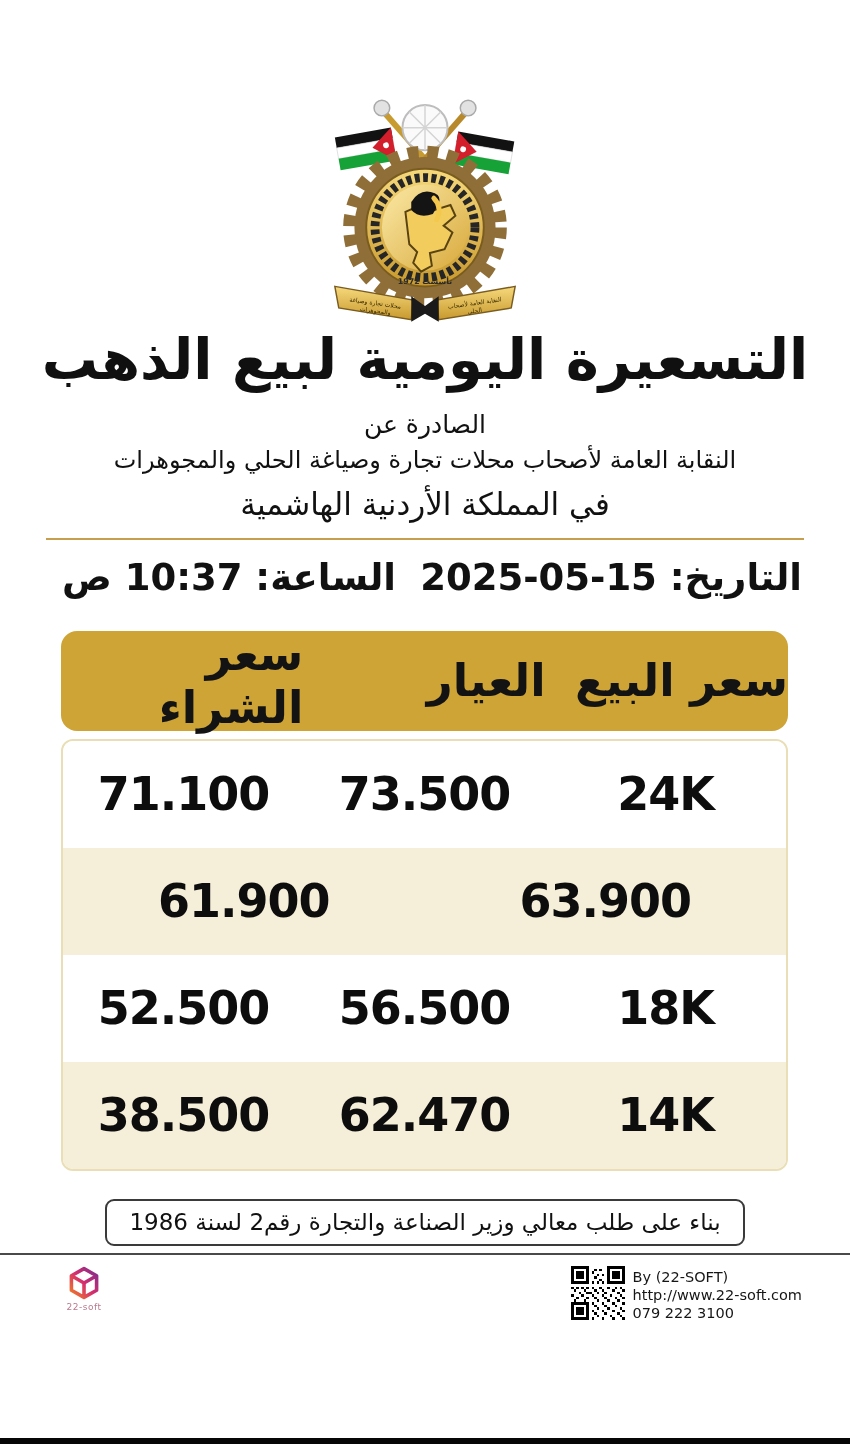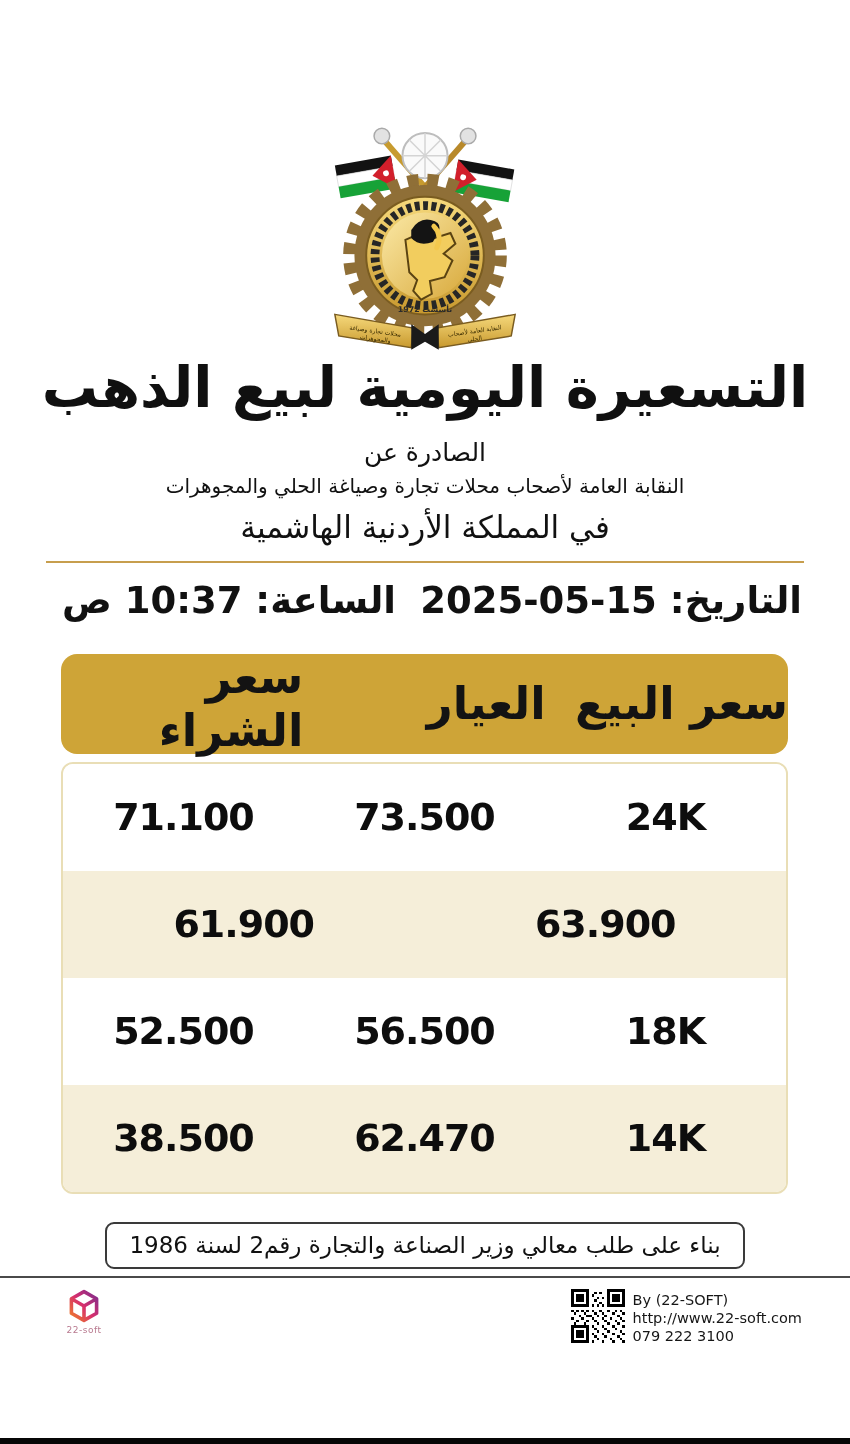--- a/index.html
+++ b/index.html
@@ -6,29 +6,29 @@
   .page{
     position:relative;
     width:850px;height:1444px;
     margin:0 auto;
     background:#ffffff;
     overflow:hidden;
     font-family:"DejaVu Sans",sans-serif;
     color:#111;
   }
   
-  .emblem-wrap{display:flex;justify-content:center;padding-top:120px;}
+  .emblem-wrap{display:flex;justify-content:center;padding-top:92px;}
   
   .title{
     direction:rtl;text-align:center;
     font-size:56px;font-weight:700;line-height:1.2;
     margin-top:2px;color:#101010;
   }
   .issued{direction:rtl;text-align:center;font-size:25px;margin-top:18px;line-height:1.15;}
-  .syndicate{direction:rtl;text-align:center;font-size:20px;margin-top:5px;line-height:1.3;}
+  .syndicate{direction:rtl;text-align:center;font-size:24px;margin-top:5px;line-height:1.3;}
   .kingdom{direction:rtl;text-align:center;font-size:31px;margin-top:9px;line-height:1.25;}
   .gold-rule{height:2px;background:#c79e4d;margin:14px 46px 0 46px;}
   
   .datetime{
     direction:rtl;
     display:flex;justify-content:space-between;align-items:center;
     margin:16px 48px 0 62px;
     font-size:37px;font-weight:800;
   }
   .datetime .grp{white-space:nowrap;}
@@ -39,21 +39,21 @@
     background:#cea437;border-radius:16px;
     height:100px;
   }
   .gt-header .cell{flex:1;font-size:45px;font-weight:700;color:#131313;}
   .gt-body{
     direction:rtl;margin-top:8px;
     border:2px solid #e9deb6;border-radius:12px;overflow:hidden;
   }
   .gt-row{display:flex;align-items:center;height:107px;background:#ffffff;}
   .gt-row.alt{background:#f5eed9;}
-  .gt-row .cell{flex:1;text-align:center;font-size:38px;font-weight:800;letter-spacing:-1px;color:#0d0d0d;}
+  .gt-row .cell{flex:1;text-align:center;font-size:46px;font-weight:800;letter-spacing:-1px;color:#0d0d0d;}
   
   .note-wrap{display:flex;justify-content:center;margin-top:28px;}
   .note{
     direction:rtl;
     border:2px solid #3a3a3a;border-radius:9px;
     padding:6px 22px;font-size:23px;line-height:1.35;
     background:#fff;white-space:nowrap;
   }
   .divider{height:2px;background:#4a4a4a;margin-top:7px;}
   

